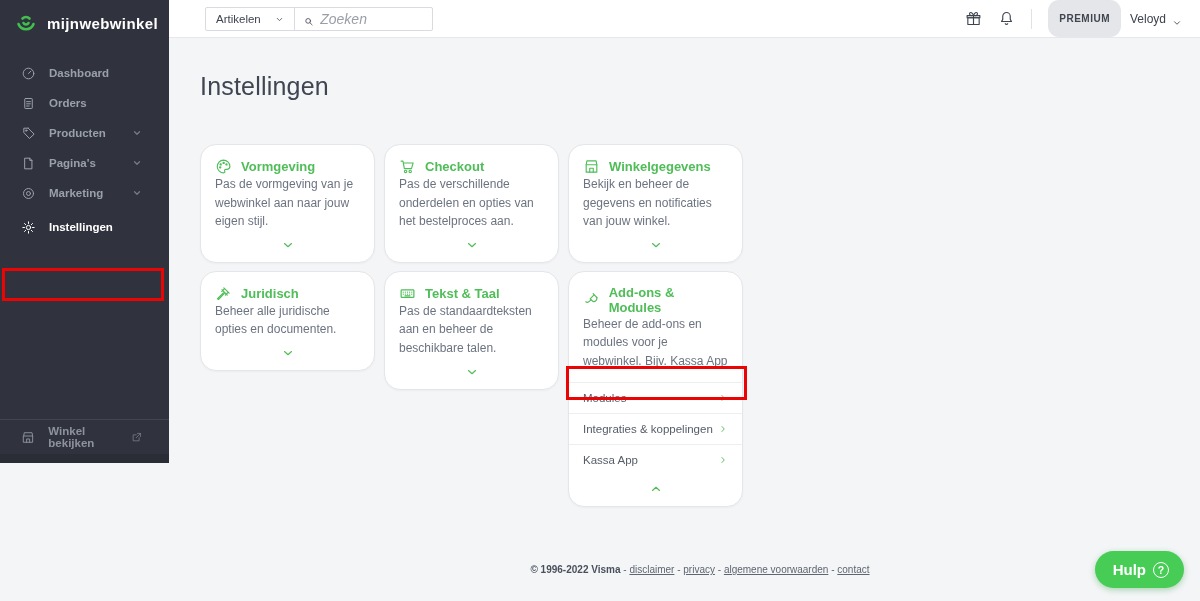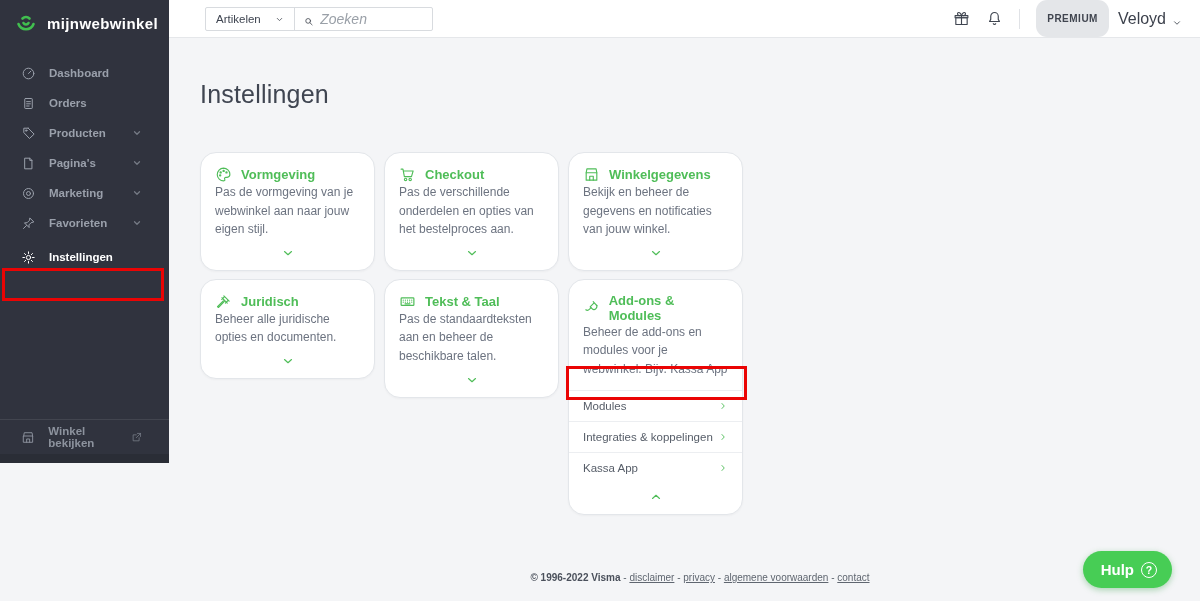--- a/index.html
+++ b/index.html
@@ -19,37 +19,37 @@
   .nav-item.active { color:#ffffff; margin-top:4px; }
   .nav-item.active .icn { color:#ffffff; }
   svg.ic { width:100%; height:100%; fill:none; stroke:currentColor; stroke-width:1.6; stroke-linecap:round; stroke-linejoin:round; }
 
   .sidebar-footer { position:absolute; left:0; right:0; bottom:9px; height:35px; display:flex; align-items:center; padding:0 14px 0 21px; border-top:1px solid rgba(255,255,255,.09); font-size:11.5px; font-weight:600; color:#8d939e; cursor:pointer; }
   .sidebar-footer .icn { width:15px; height:15px; margin-right:13px; }
   .sidebar-footer .ext { margin-left:auto; width:12px; height:12px; opacity:.8; }
   .bottom-strip { position:absolute; left:0; right:0; bottom:0; height:9px; background:#2a2d36; }
 
   
-  .main { flex:1; display:flex; flex-direction:column;gap:8px; }
+  .main { flex:1; display:flex; flex-direction:column; }
   .topbar { height:44px; background:#fff; border-bottom:1px solid #e5e7ea; display:flex; align-items:center; padding-left:36px; }
   .search-control { display:flex; align-items:stretch; height:24px; border:1px solid #d8dbdf; border-radius:2px; background:#fff; width:228px; }
   .search-category { display:flex; align-items:center; gap:14px; padding:0 10px; border-right:1px solid #d8dbdf; font-size:11.5px; color:#3e4450; cursor:pointer; background:transparent; border-top:0;border-left:0;border-bottom:0; font-family:inherit; }
   .search-category .chev { width:9px; height:9px; color:#5a6068; }
   .search-input-wrap { display:flex; align-items:center; gap:7px; padding:0 9px; flex:1; }
   .search-input-wrap .icn { width:11px; height:11px; color:#4a4f58; }
   .search-input-wrap input { border:0; outline:0; width:100%; font-size:14px; font-style:italic; color:#3e4450; font-family:inherit; background:transparent; }
   .search-input-wrap input::placeholder { color:#9aa0a8; }
 
   .topbar-right { margin-left:auto; display:flex; align-items:center; padding-right:18px; }
   .tb-icon { width:17px; height:17px; color:#3f4550; cursor:pointer; }
   .tb-icon + .tb-icon { margin-left:16px; }
   .tb-divider { width:1px; height:20px; background:#e0e2e6; margin:0 16px; }
   .premium-badge { background:#e4e6e9; color:#40454f; font-size:10px; font-weight:700; letter-spacing:.5px; padding:13px 11px; border-radius:11px; cursor:pointer; }
   .user-menu { display:flex; align-items:center; gap:6px; margin-left:9px; cursor:pointer; }
-  .user-name { font-size:16px; color:#3c414c; }
+  .user-name { font-size:12px; color:#3c414c; }
   .user-menu .chev { width:10px; height:10px; color:#5a6068; }
 
   .content { flex:1; padding:0 0 0 31px; position:relative; }
   .page-title { font-size:25px; font-weight:400; color:#3f4551; margin-top:34px; letter-spacing:.2px; }
 
   .cards { display:grid; grid-template-columns:repeat(3,175px); column-gap:9px; row-gap:8px; margin-top:43px; align-items:start; }
   .card { background:#fff; border:1px solid #e3e6ea; border-radius:16px; box-shadow:0 1px 2px rgba(40,45,60,.04); display:flex; flex-direction:column; min-height:100px; }
   .card-inner { padding:13px 14px 0; display:flex; flex-direction:column; flex:1; }
   .card-head { display:flex; align-items:center; gap:9px; cursor:pointer; }
   .card-head .icn { width:17px; height:17px; color:#4fbd58; }
@@ -63,21 +63,21 @@
 
   .page-footer { position:absolute; left:31px; right:0; top:526px; text-align:center; font-size:10px; color:#5f6670; }
   .page-footer b { font-weight:700; color:#4a505b; }
   .page-footer a { color:#5f6670; text-decoration:underline; cursor:pointer; }
 
   
   .red-box { position:absolute; border:3px solid #ea0404; pointer-events:none; z-index:50; }
   #red-box-sidebar { left:2px; top:268px; width:162px; height:33px; }
   #red-box-link { left:566px; top:366px; width:181px; height:34px; }
 
-  .help-btn { position:absolute; right:28px; bottom:13px; height:37px; border:0; border-radius:19px; background:#47cd55; color:#fff; font-size:15px; font-weight:600; font-family:inherit; display:flex; align-items:center; gap:7px; padding:0 15px 0 18px; cursor:pointer; box-shadow:0 2px 6px rgba(30,150,50,.35); z-index:60; }
+  .help-btn { position:absolute; right:16px; bottom:13px; height:37px; border:0; border-radius:19px; background:#47cd55; color:#fff; font-size:15px; font-weight:600; font-family:inherit; display:flex; align-items:center; gap:7px; padding:0 15px 0 18px; cursor:pointer; box-shadow:0 2px 6px rgba(30,150,50,.35); z-index:60; }
   .help-q { width:16px; height:16px; border:1.5px solid #fff; border-radius:50%; font-size:10.5px; font-weight:700; display:flex; align-items:center; justify-content:center; }
 </style>
 </head>
 <body>
 
 <div class="app">
 
   <aside class="sidebar">
     <div class="brand">
       <span class="icn" style="width:24px;height:24px">
@@ -137,34 +137,20 @@
           </span>
         </div>
         <div class="nav-item">
           <span class="icn">
             <svg class="ic" viewBox="0 0 24 24">
               <circle cx="12" cy="12" r="8"></circle>
               <circle cx="12" cy="12" r="3.2"></circle>
             </svg>
           </span>
           <span>Marketing</span>
-          <span class="chev icn">
-            <svg class="ic" viewBox="0 0 24 24" style="stroke-width:3">
-              <path d="M6 9l6 6 6-6"></path>
-            </svg>
-          </span>
-        </div>
-        <div class="nav-item">
-          <span class="icn">
-            <svg class="ic" viewBox="0 0 24 24">
-              <path d="M14.5 3.5l6 6-4.3 1.2-3.5 3.5L13 18.5 5.5 11l4.3-.3 3.5-3.5z"></path>
-              <path d="M8.8 15.2L4 20"></path>
-            </svg>
-          </span>
-          <span>Favorieten</span>
           <span class="chev icn">
             <svg class="ic" viewBox="0 0 24 24" style="stroke-width:3">
               <path d="M6 9l6 6 6-6"></path>
             </svg>
           </span>
         </div>
         <div class="nav-item active">
           <span class="icn">
             <svg class="ic" viewBox="0 0 24 24">
               <circle cx="12" cy="12" r="3.4"></circle>

